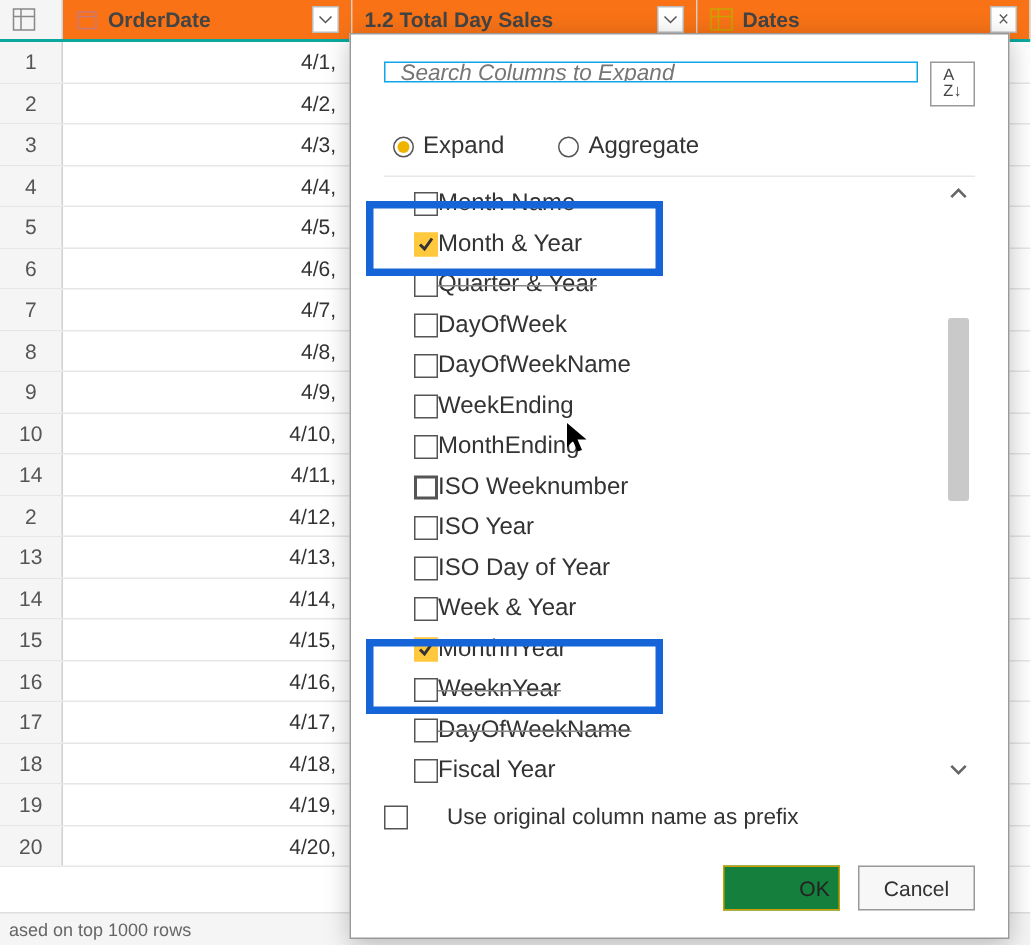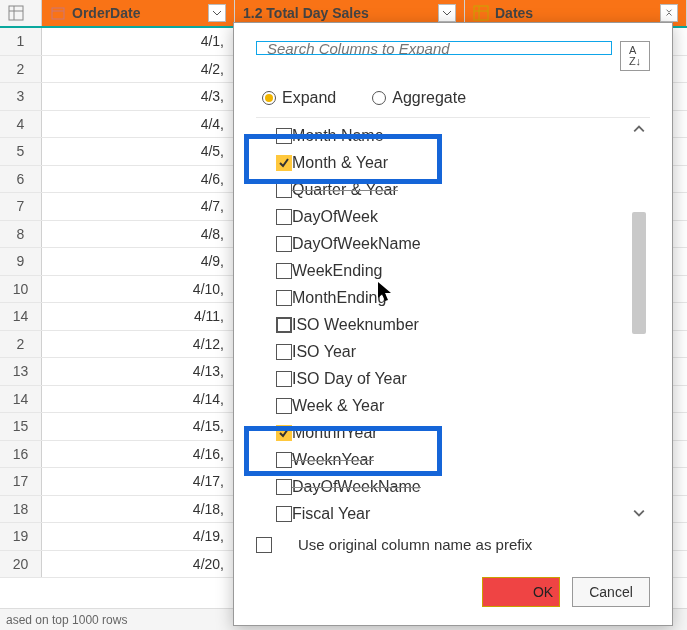--- a/index.html
+++ b/index.html
@@ -185,21 +185,21 @@
     display:flex; justify-content:flex-end; gap:12px;
     padding: 12px 22px 18px 22px;
   }
   .btn {
     min-width:78px; height:30px;
     border:1px solid #999;
     background:#f7f7f7;
     display:flex; align-items:center; justify-content:center;
     font-size:14px;
   }
-  .btn.primary { background:#ef4444; border-color:#caa000; color:#222;padding-left:44px; }
+  .btn.primary { background:#15803d; border-color:#caa000; color:#222;padding-left:44px; }
   .strike-cover {
     position:relative;
   }
   .strike-cover::after {
     content:"";
     position:absolute;
     left:0; right:0; top:50%;
     border-top:1px solid #888;
   }
 </style>

